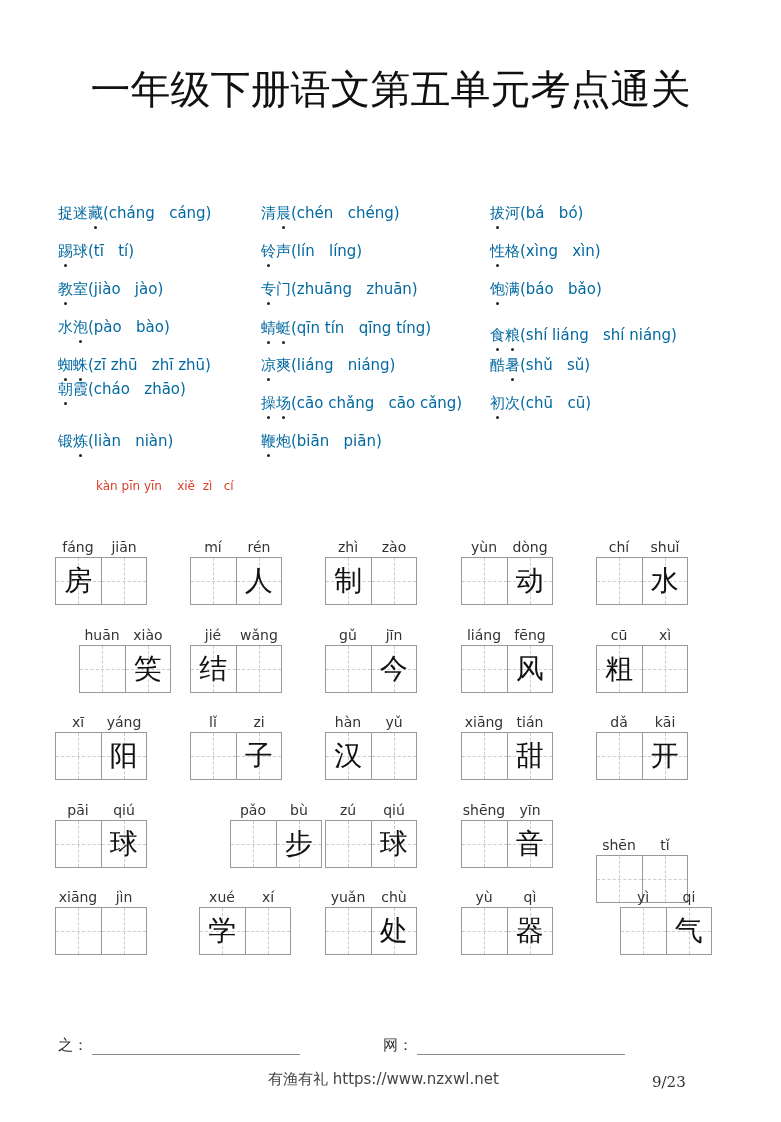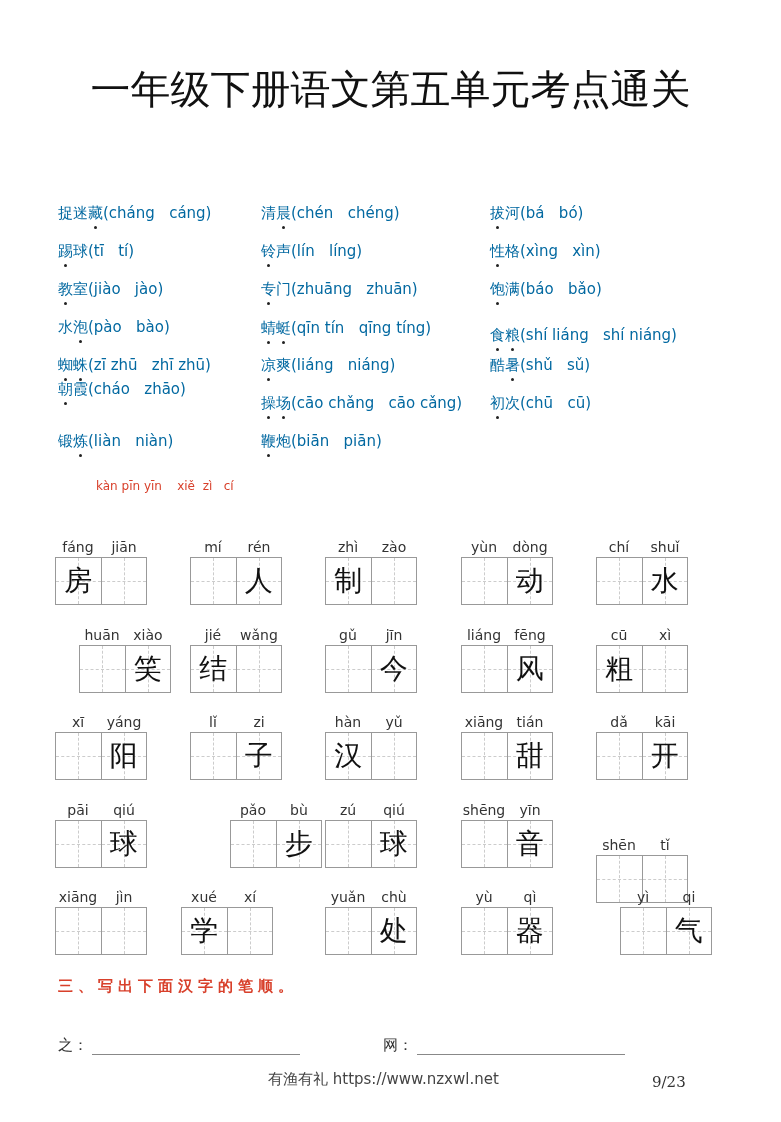--- a/index.html
+++ b/index.html
@@ -352,21 +352,21 @@
       </div>
       <div class="boxes">
         <div class="box">
           <span></span>
         </div>
         <div class="box">
           <span></span>
         </div>
       </div>
     </div>
-    <div class="word" style="left: 126px; top: 350px;">
+    <div class="word" style="left: 144px; top: 350px;">
       <div class="pys">
         <span>xué</span>
         <span>xí</span>
       </div>
       <div class="boxes">
         <div class="box">
           <span>学</span>
         </div>
         <div class="box">
           <span></span>
@@ -411,21 +411,20 @@
           <span></span>
         </div>
         <div class="box">
           <span>气</span>
         </div>
       </div>
     </div>
   </div>
 
 <div class="sec" style="top:976px;">
-  <div class="hd">三、写出下面汉字的笔顺。</div>
 </div>
 <div class="stroke" style="left:58px;">
   <span>之：</span>
   <span class="line" style="width:208px;"></span>
 </div>
 <div class="stroke" style="left:383px;">
   <span>网：</span>
   <span class="line" style="width:208px;"></span>
 </div>
 

